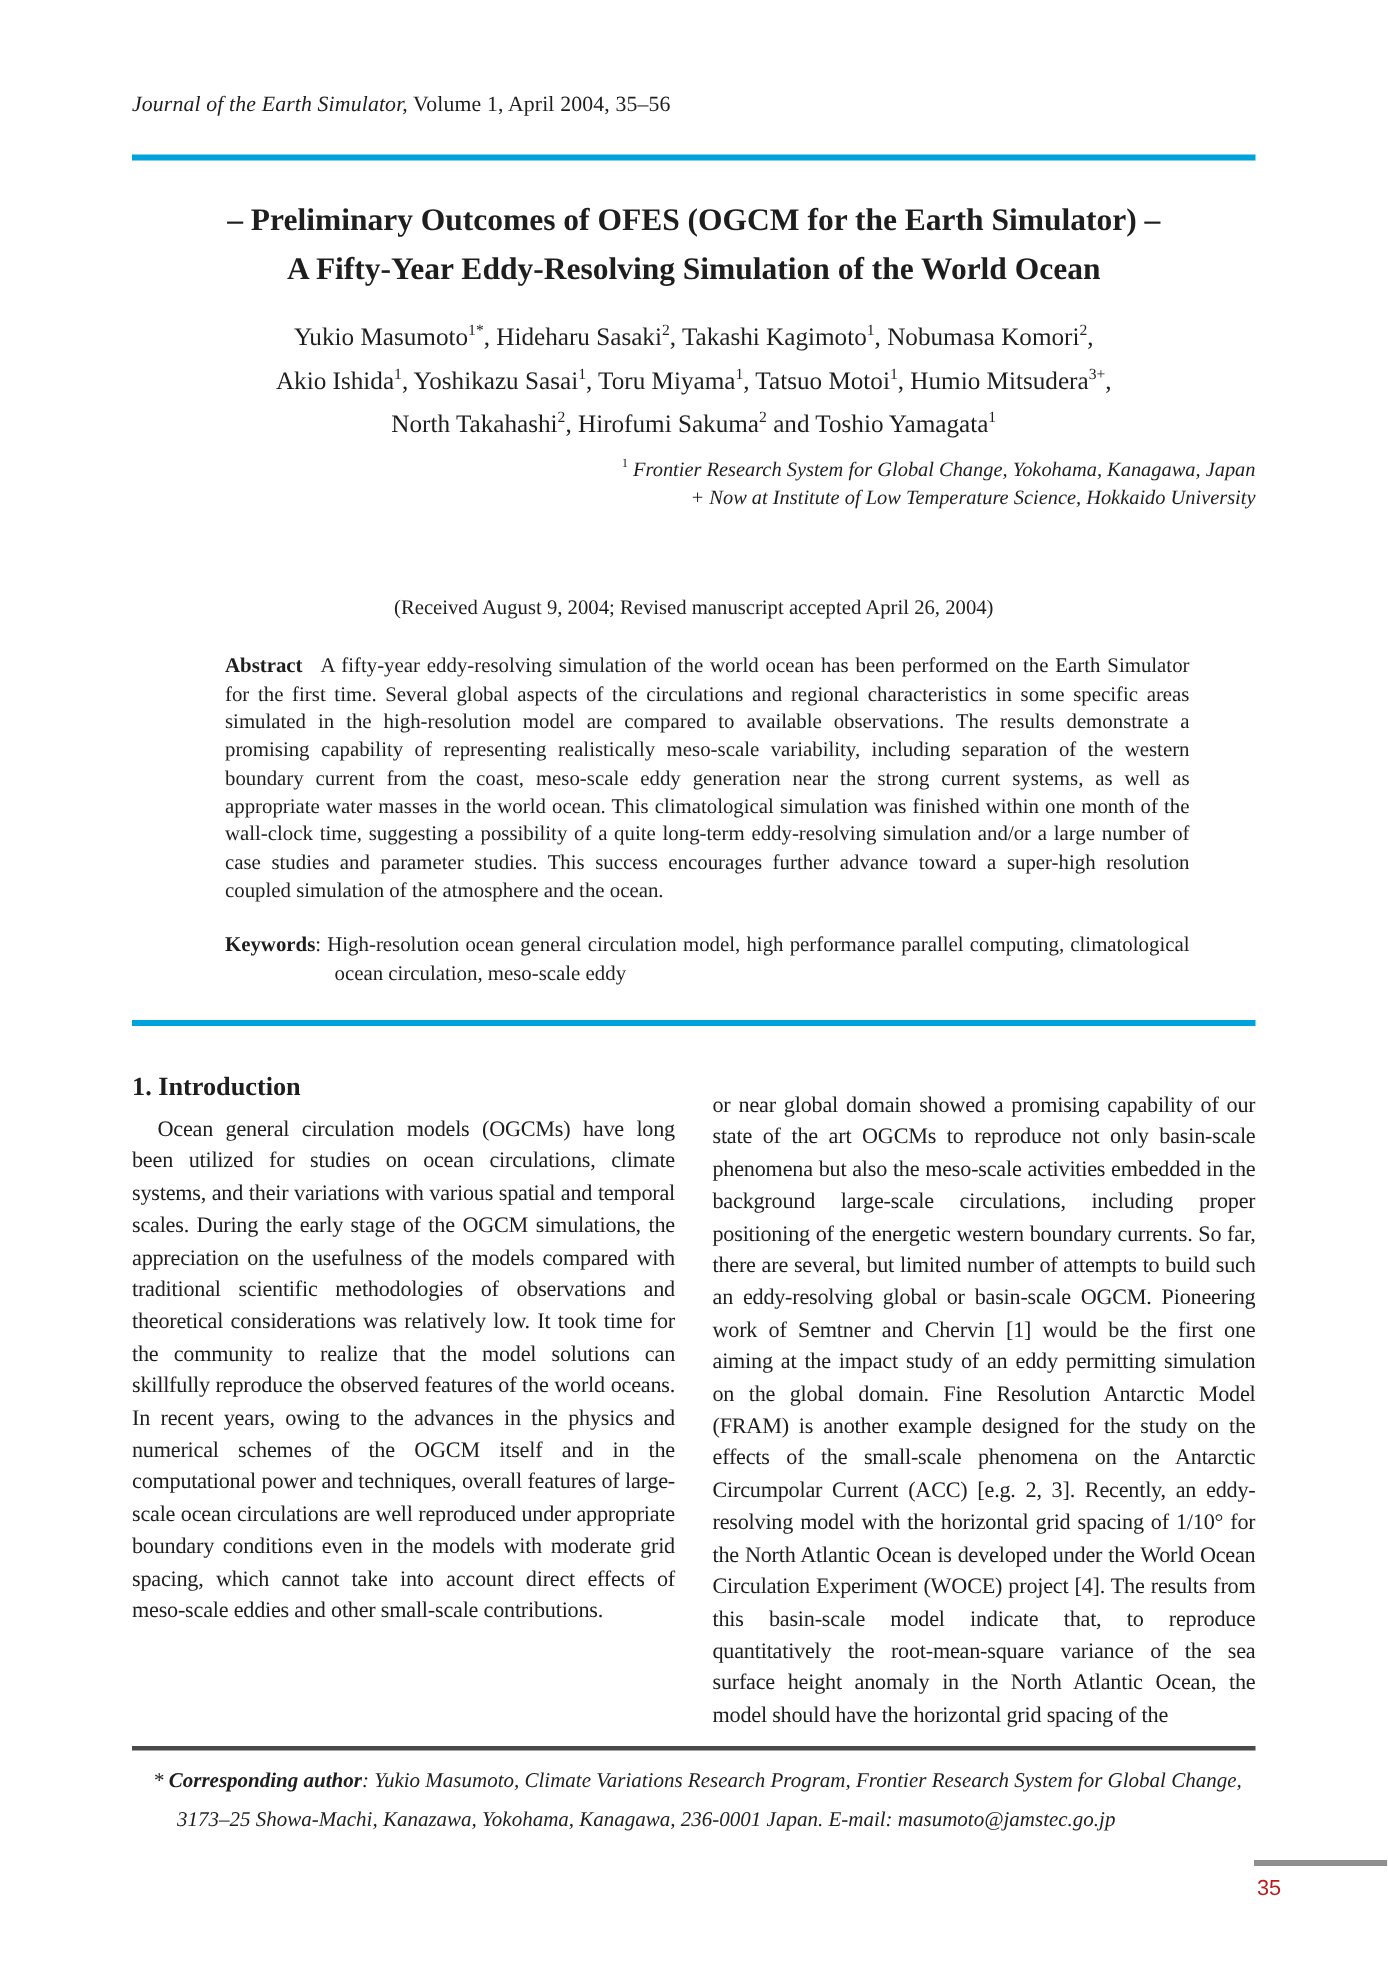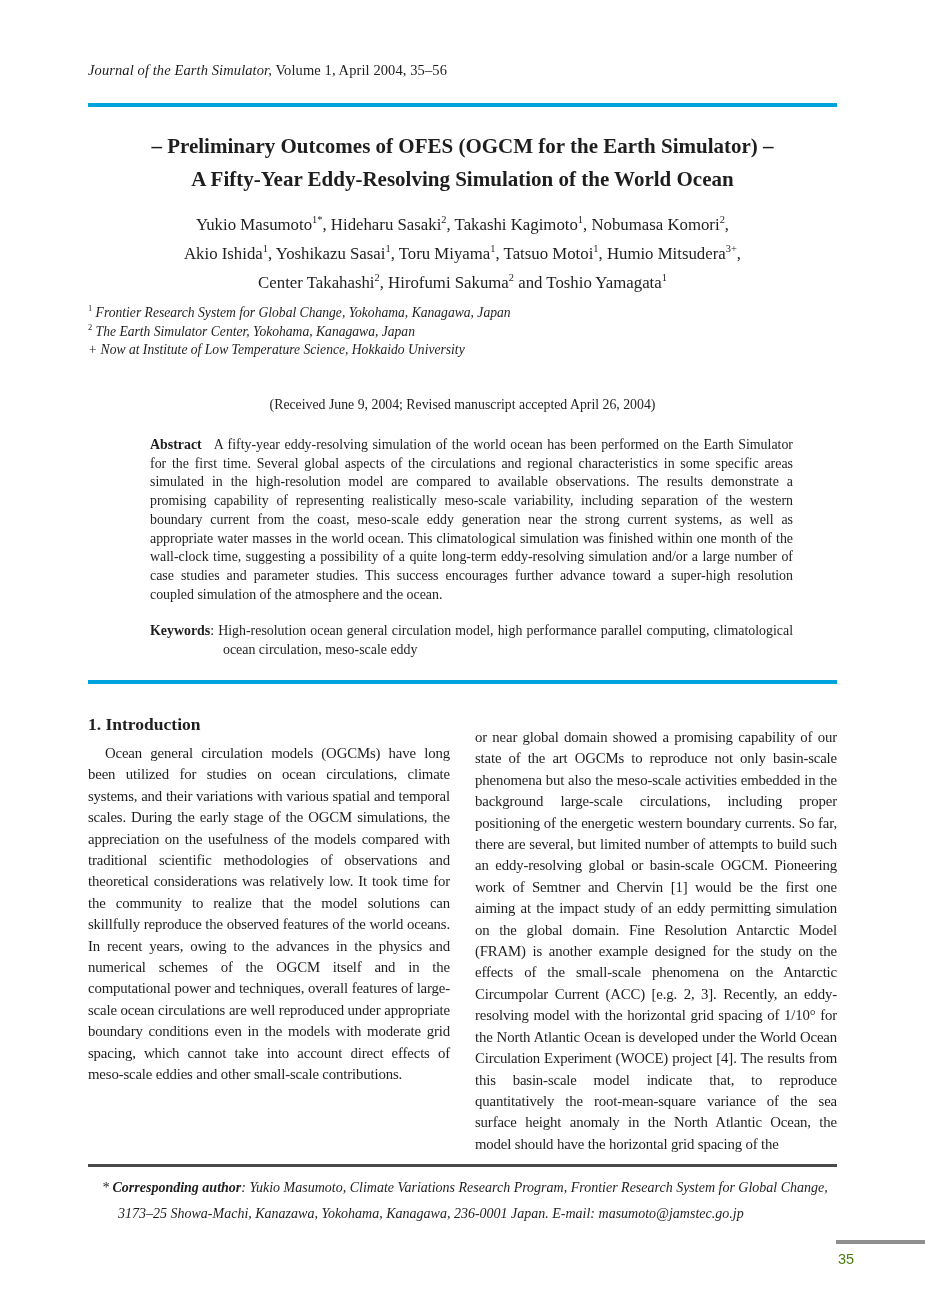--- a/index.html
+++ b/index.html
@@ -11,21 +11,21 @@
 
   .hdr{top:62px;left:88px;width:749px;font-size:14.5px;letter-spacing:.1px;}
   .rule{left:88px;width:749px;height:4px;background:#00a2dc;}
   .rule1{top:103px;}
   .rule2{top:680px;}
 
   .title{top:130px;left:88px;width:749px;text-align:center;
          font-size:21px;font-weight:bold;line-height:33px;}
   .authors{top:211px;left:88px;width:749px;text-align:center;
            font-size:16.8px;line-height:28.8px;}
-  .affils{top:304px;left:88px;width:749px;text-align:left;
+  .affils{top:304px;left:88px;width:749px;text-align:right;
           font-style:italic;font-size:13.6px;line-height:18.6px;}
   .affils sup{font-style:normal;}
   .received{top:397px;left:88px;width:749px;text-align:center;font-size:13.8px;}
 
   .abstract{top:436px;left:150px;width:643px;font-size:13.9px;line-height:18.7px;
             text-align:justify;}
   .abstract b{margin-right:12px;}
   .keywords{top:621px;left:150px;width:643px;font-size:13.9px;line-height:19px;
             text-align:justify;padding-left:73px;text-indent:-73px;box-sizing:border-box;}
 
@@ -37,49 +37,48 @@
          letter-spacing:-0.15px;}
   .indent{text-indent:17px;}
 
   .fnrule{top:1164px;left:88px;width:749px;height:2.5px;background:#4a4a4a;}
   .footnote{top:1175px;left:102px;width:747px;font-style:italic;font-size:14px;
             line-height:25.5px;padding-left:16px;text-indent:-16px;box-sizing:border-box;}
   .footnote b{font-style:italic;}
 
   .footerbar{top:1240px;left:836px;width:89px;height:4px;background:#8f8f8f;}
   .pagenum{top:1251px;left:838px;font-family:"Liberation Sans",sans-serif;
-           font-size:14.5px;color:#4d7c0f;}
+           font-size:14.5px;color:#b91c1c;}
 </style>
 </head>
 <body>
 
 <div class="page">
 
   <div class="abs hdr"><span class="it">Journal of the Earth Simulator,</span><span> Volume 1, April 2004, 35–56</span></div>
 
   <div class="abs rule rule1"></div>
 
   <div class="abs title">
     <div>– Preliminary Outcomes of OFES (OGCM for the Earth Simulator) –</div>
     <div>A Fifty-Year Eddy-Resolving Simulation of the World Ocean</div>
   </div>
 
   <div class="abs authors">
     <div><span>Yukio Masumoto</span><sup>1*</sup><span>, Hideharu Sasaki</span><sup>2</sup><span>, Takashi Kagimoto</span><sup>1</sup><span>, Nobumasa Komori</span><sup>2</sup><span>,</span></div>
     <div><span>Akio Ishida</span><sup>1</sup><span>, Yoshikazu Sasai</span><sup>1</sup><span>, Toru Miyama</span><sup>1</sup><span>, Tatsuo Motoi</span><sup>1</sup><span>, Humio Mitsudera</span><sup>3+</sup><span>,</span></div>
-    <div><span>Center Takahashi</span><sup>2</sup><span>, Hirofumi Sakuma</span><sup>2</sup><span> and Toshio Yamagata</span><sup>1</sup></div>
+    <div><span>North Takahashi</span><sup>2</sup><span>, Hirofumi Sakuma</span><sup>2</sup><span> and Toshio Yamagata</span><sup>1</sup></div>
   </div>
 
   <div class="abs affils">
     <div><sup>1</sup><span> Frontier Research System for Global Change, Yokohama, Kanagawa, Japan</span></div>
-    <div><sup>2</sup><span> The Earth Simulator Center, Yokohama, Kanagawa, Japan</span></div>
     <div><sup></sup><span>+ Now at Institute of Low Temperature Science, Hokkaido University</span></div>
   </div>
 
-  <div class="abs received">(Received June 9, 2004; Revised manuscript accepted April 26, 2004)</div>
+  <div class="abs received">(Received August 9, 2004; Revised manuscript accepted April 26, 2004)</div>
 
   <div class="abs abstract"><b>Abstract</b><span>A fifty-year eddy-resolving simulation of the world ocean has been performed on the Earth Simulator for the first time. Several global aspects of the circulations and regional characteristics in some specific areas simulated in the high-resolution model are compared to available observations. The results demonstrate a promising capability of representing realistically meso-scale variability, including separation of the western boundary current from the coast, meso-scale eddy generation near the strong current systems, as well as appropriate water masses in the world ocean. This climatological simulation was finished within one month of the wall-clock time, suggesting a possibility of a quite long-term eddy-resolving simulation and/or a large number of case studies and parameter studies. This success encourages further advance toward a super-high resolution coupled simulation of the atmosphere and the ocean.</span></div>
 
   <div class="abs keywords"><b>Keywords</b><span>: High-resolution ocean general circulation model, high performance parallel computing, climatological ocean circulation, meso-scale eddy</span></div>
 
   <div class="abs rule rule2"></div>
 
   <div class="abs columns">
     <div class="col">
       <h2>1. Introduction</h2>

